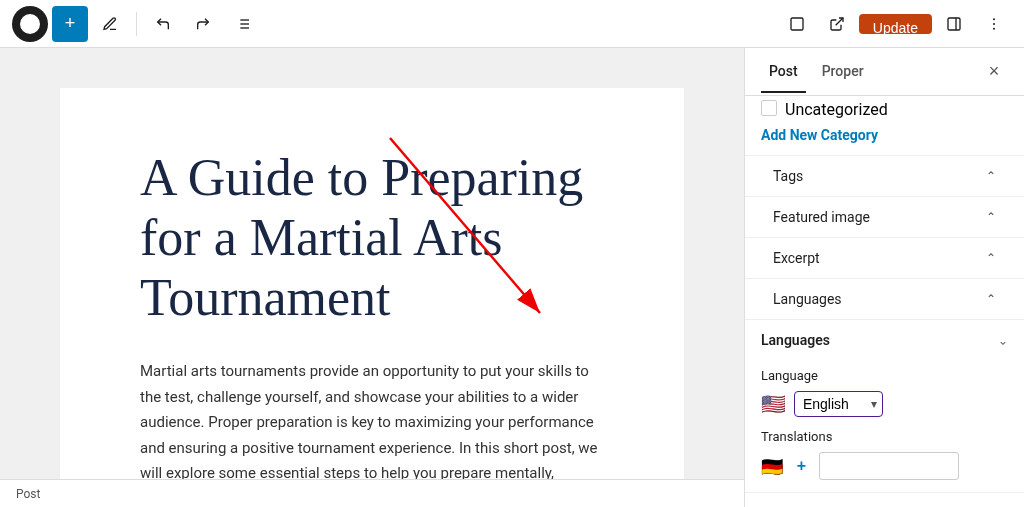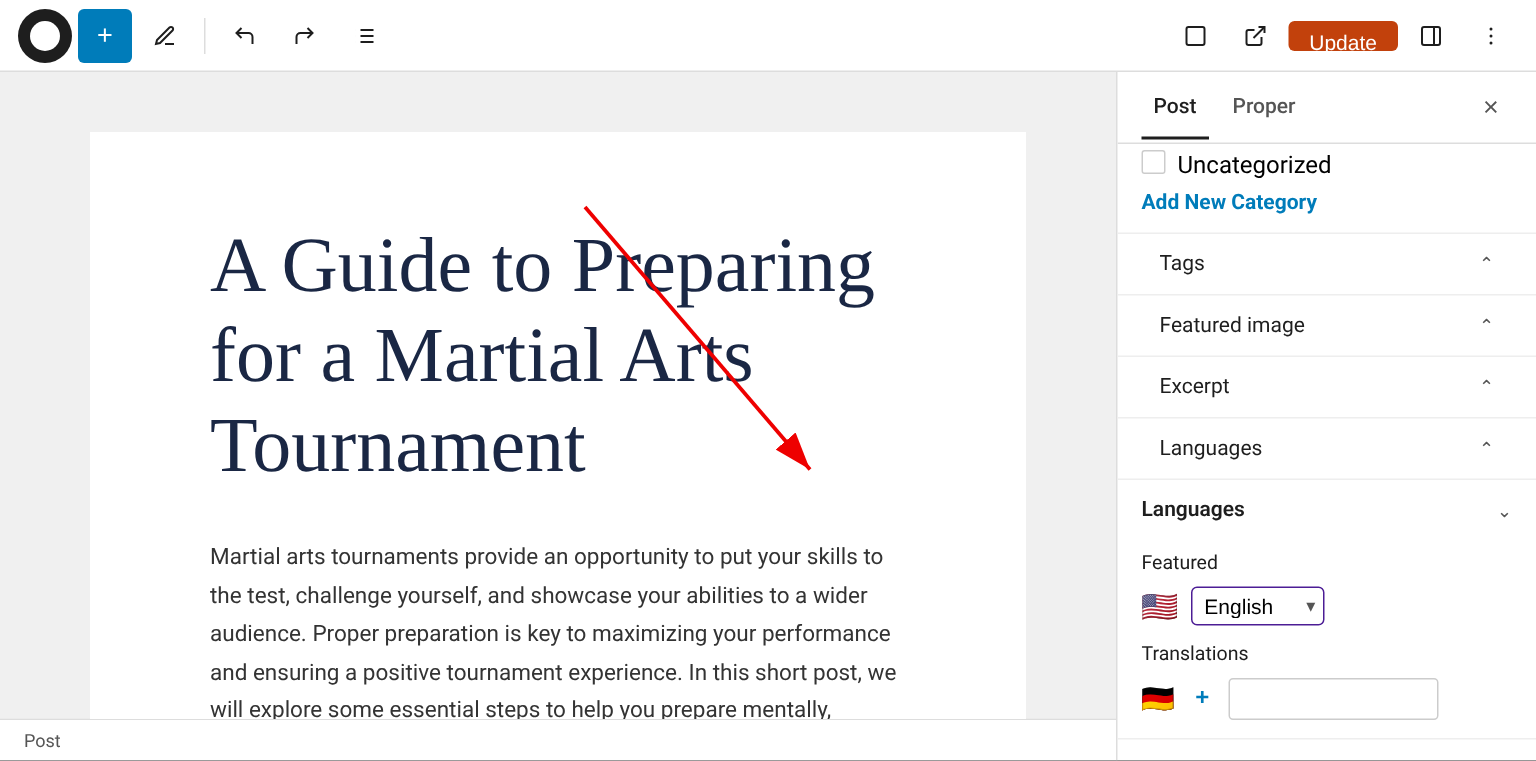--- a/index.html
+++ b/index.html
@@ -368,21 +368,21 @@
           <span class="chevron">⌃</span>
         </div>
       </div>
 
       <div class="languages-section">
         <div class="languages-header">
           <span class="languages-label">Languages</span>
           <span class="chevron chevron-up">⌃</span>
         </div>
         <div class="languages-body">
-          <span class="language-label-text">Featured</span>
+          <span class="language-label-text">Language</span>
           <div class="language-select-row">
             <span class="flag-icon">🇺🇸</span>
             <div class="select-wrapper">
               <select class="language-select">
                 <option value="English" selected="">English</option>
                 <option value="German">German</option>
                 <option value="French">French</option>
                 <option value="Spanish">Spanish</option>
               </select>
             </div>

